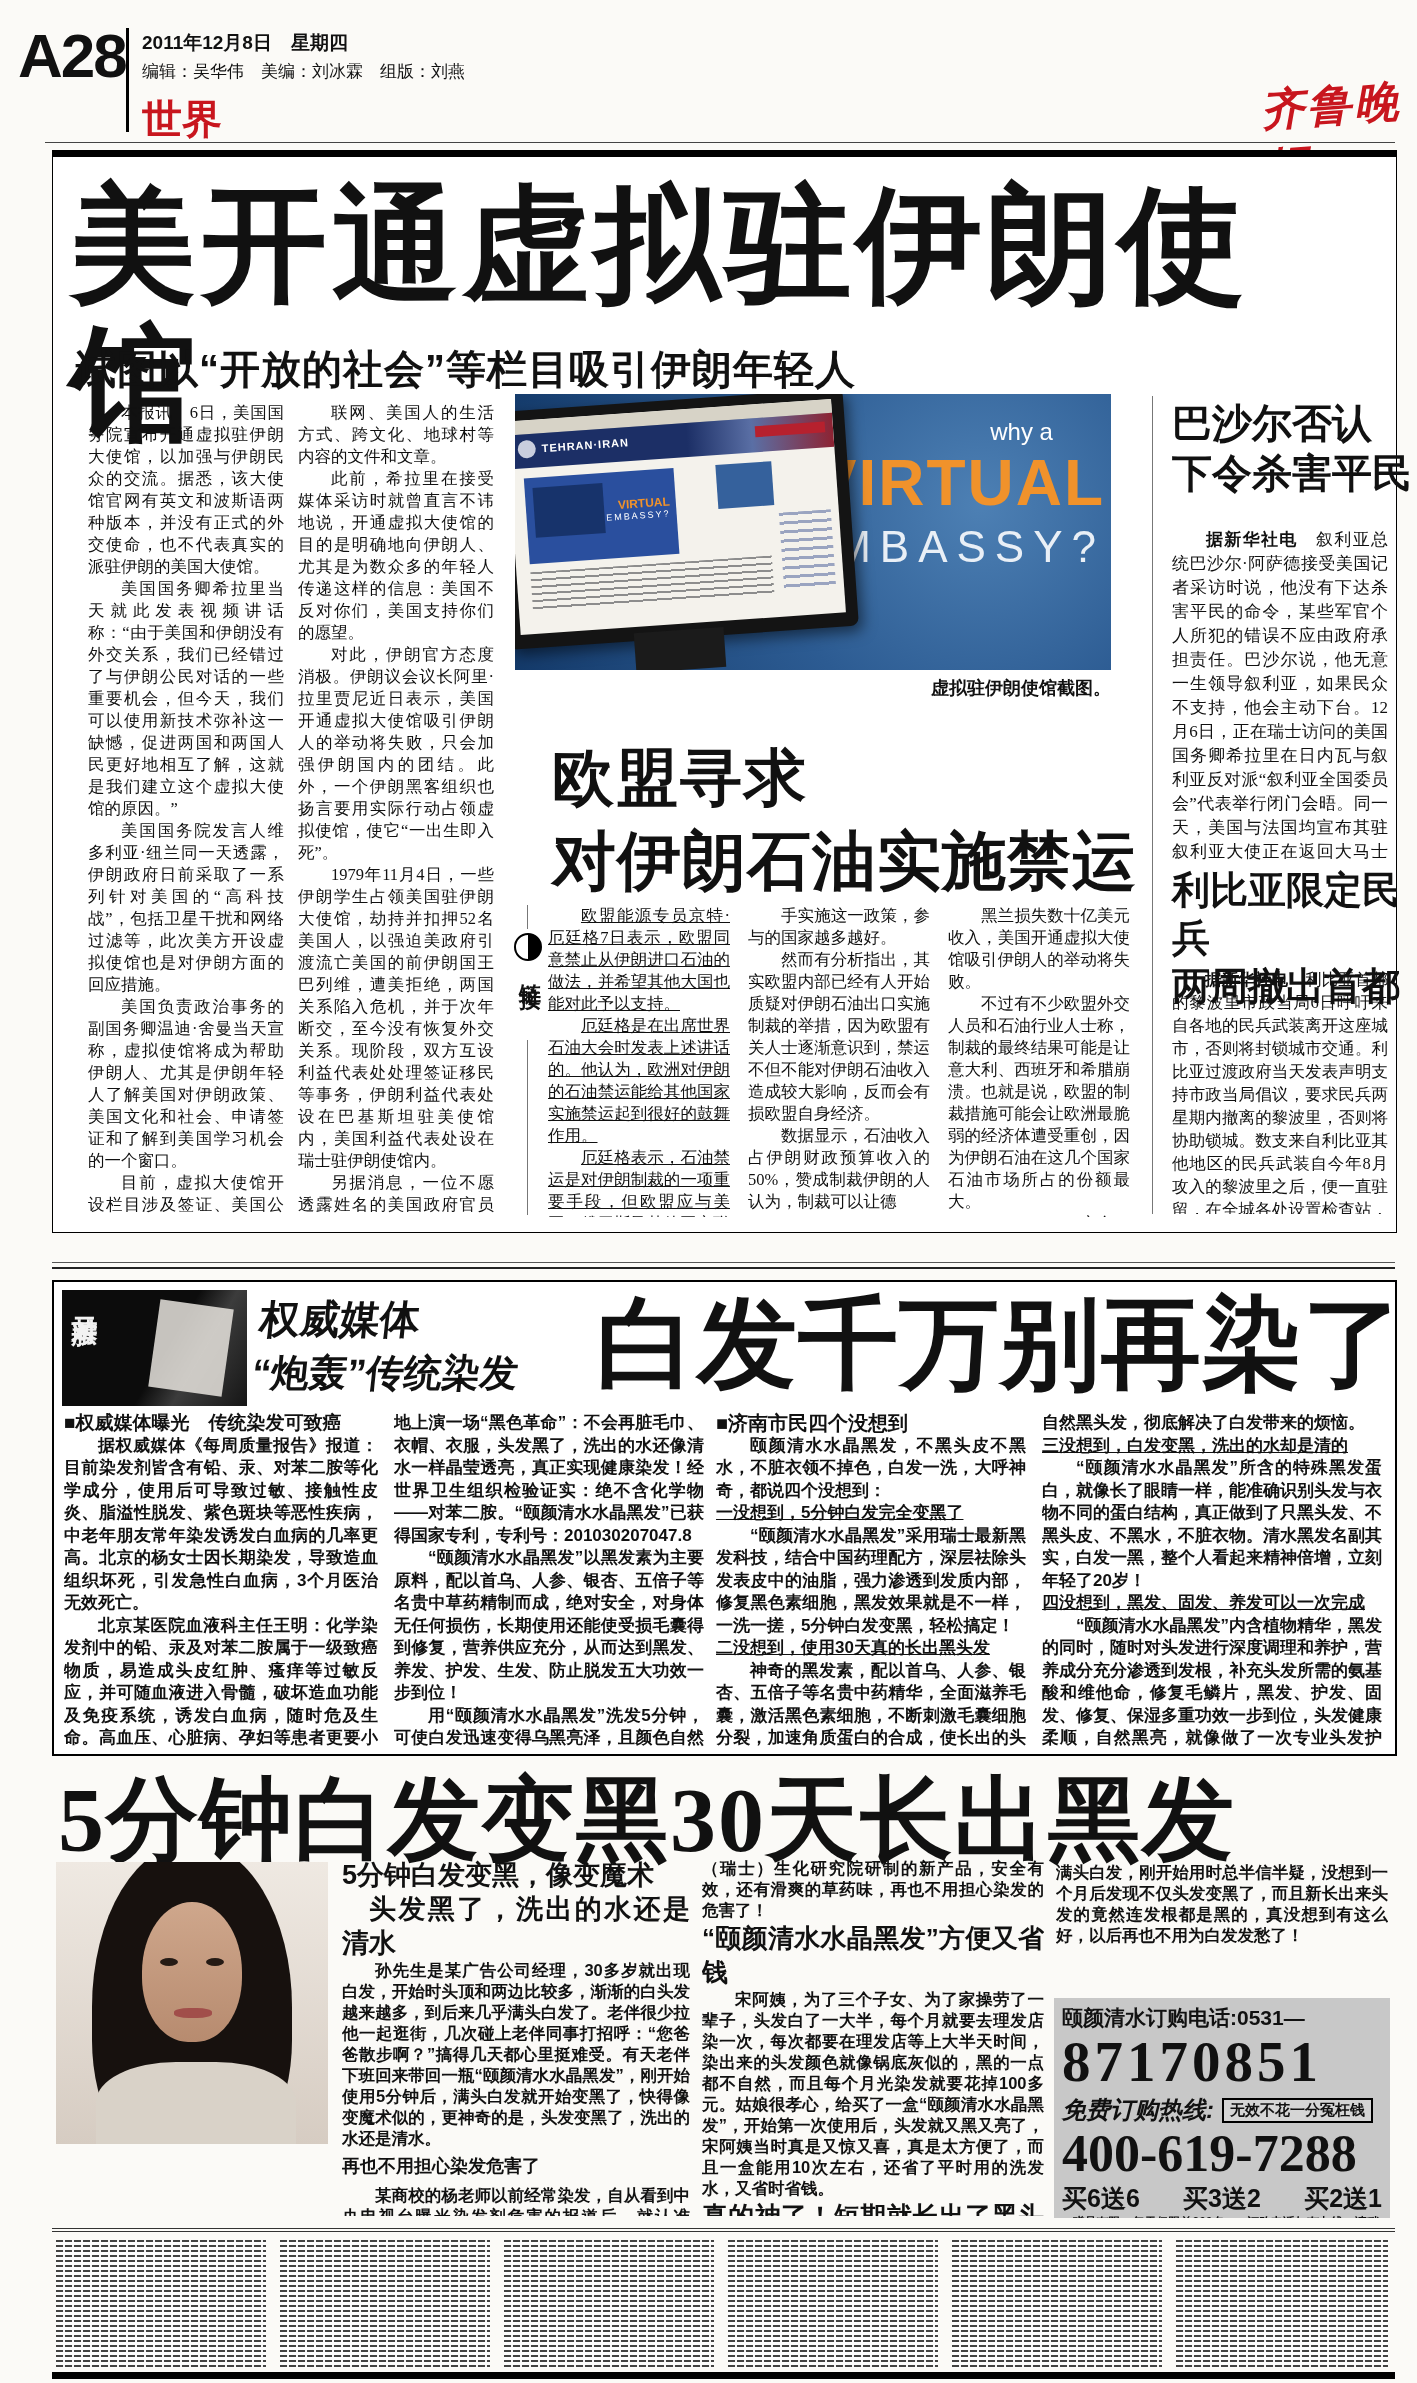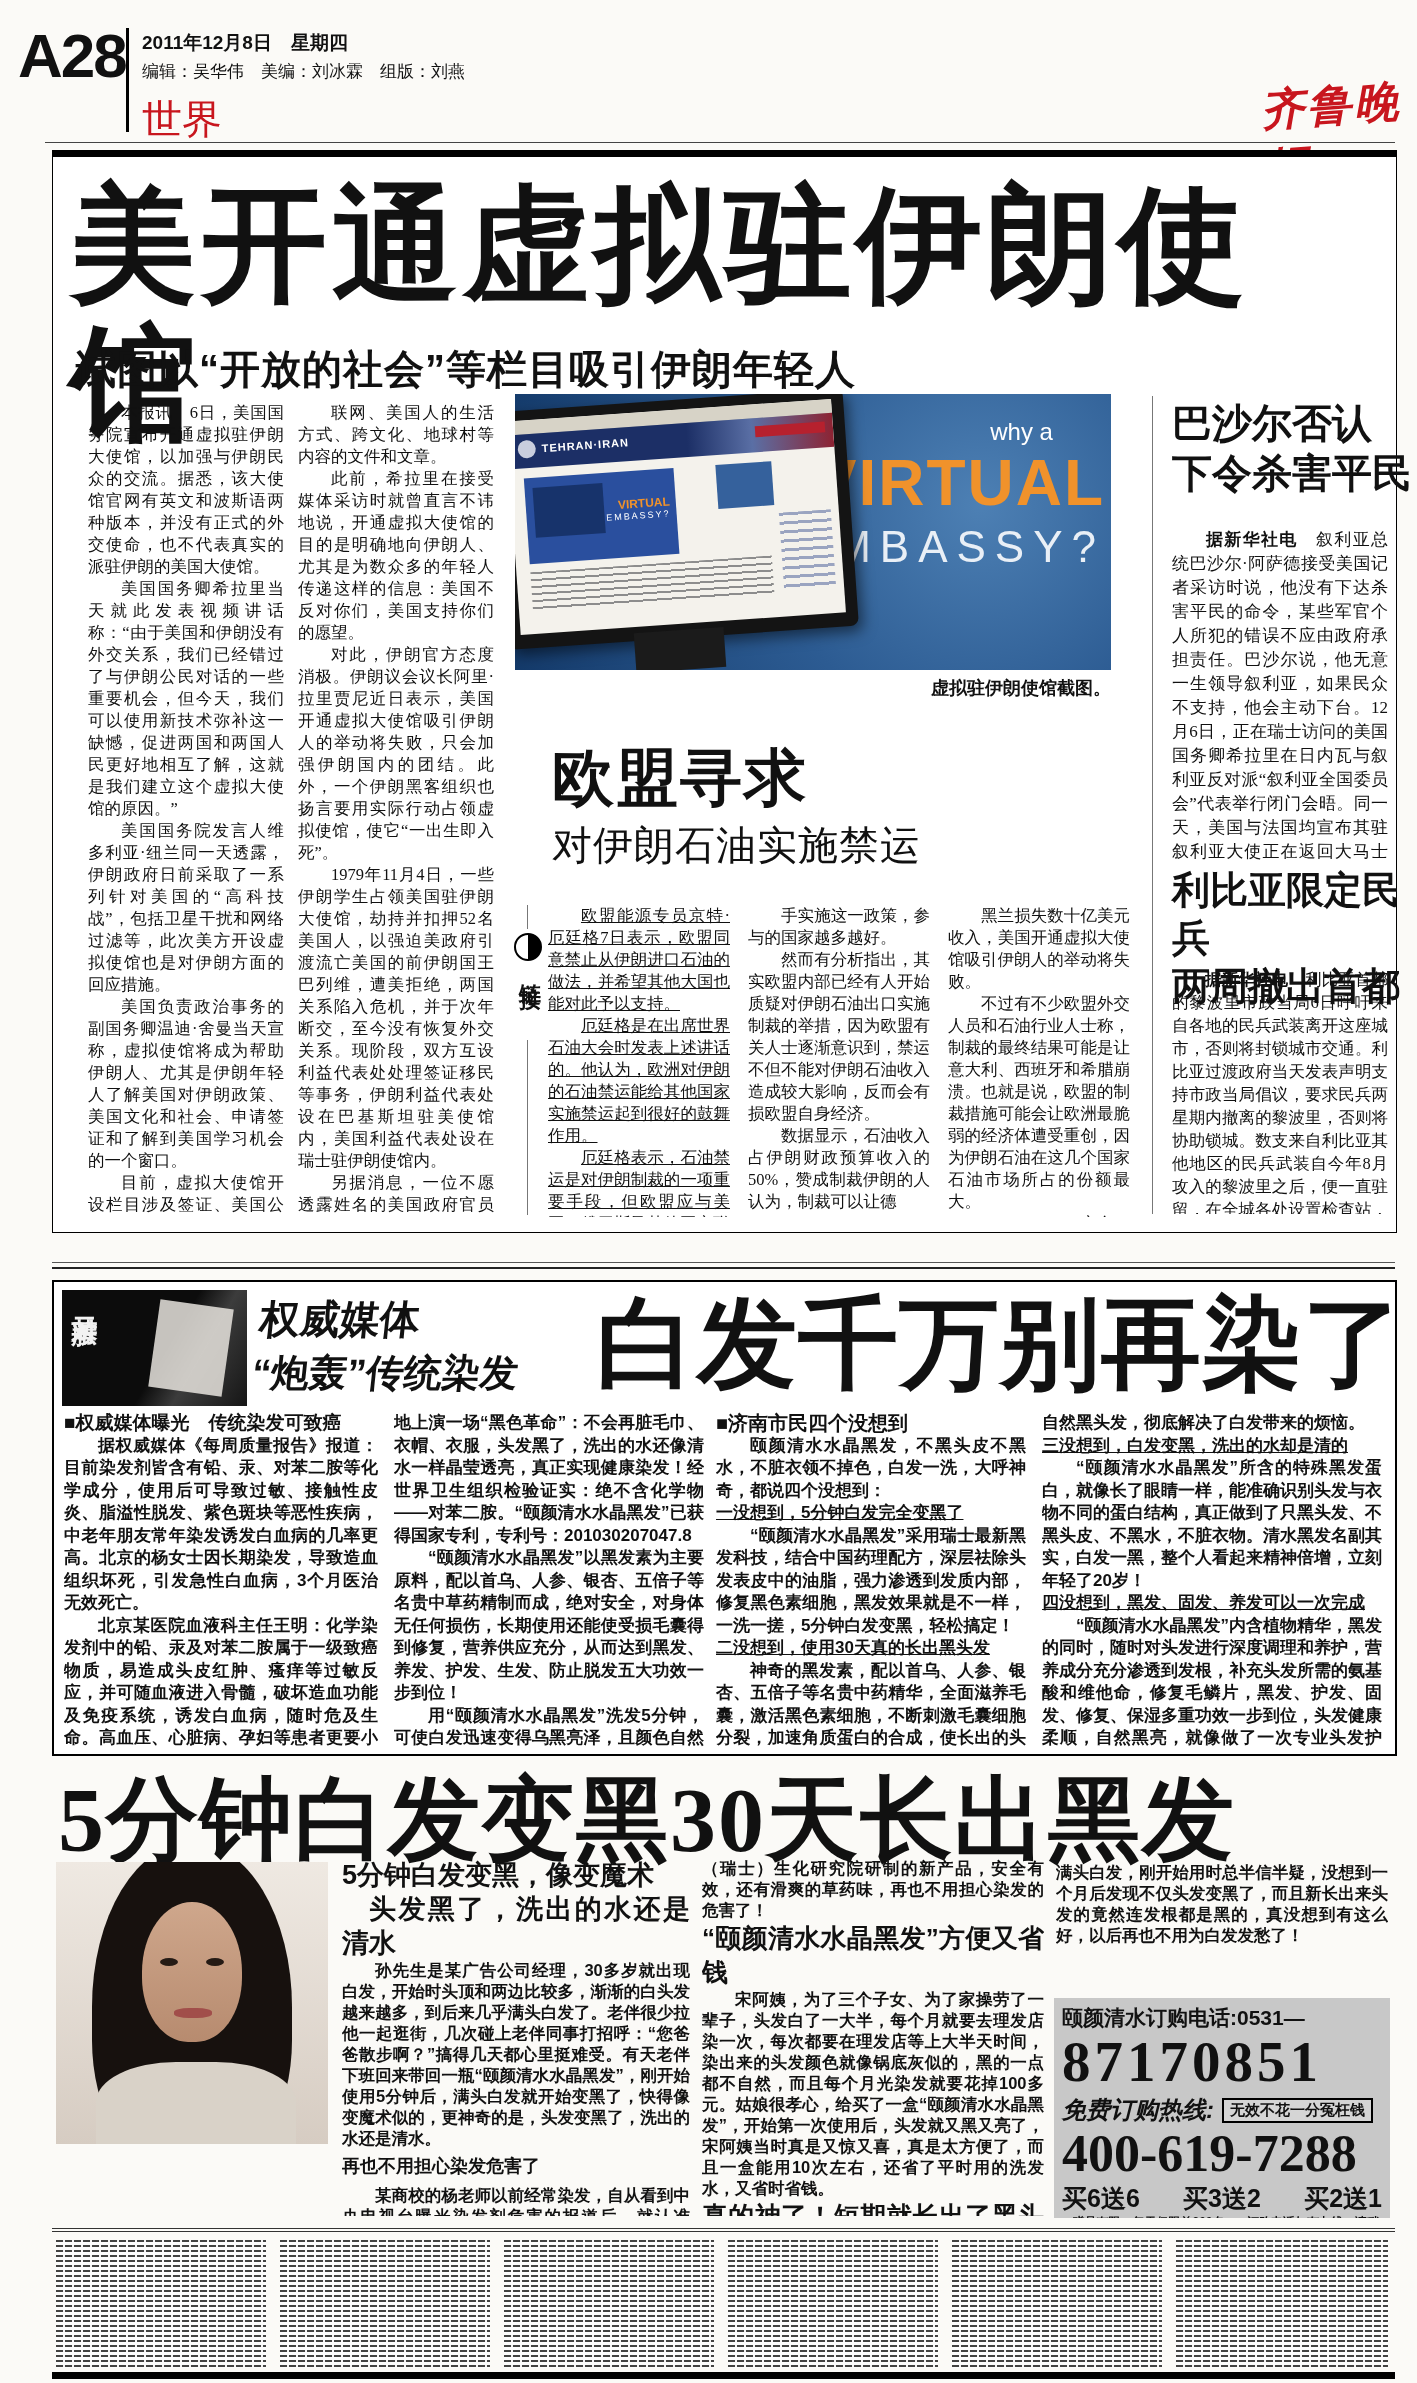--- a/index.html
+++ b/index.html
@@ -25,21 +25,21 @@
 </style>
 </head>
 <body>
 
 <div id="page">
 
   <div class="abs sans" style="left:18px;top:20px;font-size:62px;font-weight:900;letter-spacing:-2px;">A28</div>
   <div class="abs rule" style="left:126px;top:28px;width:3px;height:104px;"></div>
   <div class="abs sans" style="left:142px;top:30px;font-size:19px;font-weight:700;">2011年12月8日　星期四</div>
   <div class="abs sans" style="left:142px;top:60px;font-size:17px;">编辑：吴华伟　美编：刘冰霖　组版：刘燕</div>
-  <div class="abs sans red" style="left:142px;top:92px;font-size:40px;font-weight:400;">世界</div>
+  <div class="abs sans red" style="left:142px;top:92px;font-size:40px;font-weight:700;">世界</div>
   <div class="abs red" style="left:1262px;top:76px;font-size:44px;font-weight:900;transform:rotate(-4deg);letter-spacing:3px;font-style:italic;">齐鲁晚报</div>
   <div class="abs" style="left:45px;top:142px;width:1350px;height:1px;background:#444;"></div>
 
   <div class="abs" style="left:52px;top:150px;width:1343px;height:1075px;border:1px solid #000;border-top:7px solid #000;background:#fff;"></div>
 
   <div class="abs sans" style="left:70px;top:176px;width:1300px;font-size:126px;font-weight:900;letter-spacing:5px;line-height:1.1;">美开通虚拟驻伊朗使馆</div>
   <div class="abs sans" style="left:76px;top:342px;font-size:40px;font-weight:700;letter-spacing:1px;">试图以“开放的社会”等栏目吸引伊朗年轻人</div>
 
   <div class="abs bodytext" style="left:88px;top:402px;width:196px;height:812px;">
     <p class="bp">本报讯　6日，美国国务院宣布开通虚拟驻伊朗大使馆，以加强与伊朗民众的交流。据悉，该大使馆官网有英文和波斯语两种版本，并没有正式的外交使命，也不代表真实的派驻伊朗的美国大使馆。</p>
@@ -79,21 +79,21 @@
              background:repeating-linear-gradient(180deg,#8d8d8d 0 2px,transparent 2px 7px);"></div>
         <div class="abs" style="right:8px;top:110px;width:52px;height:80px;
              background:repeating-linear-gradient(180deg,#9aa4c0 0 3px,transparent 3px 9px);"></div>
       </div>
     </div>
     <div class="abs" style="left:120px;top:236px;width:90px;height:40px;background:#1b1b1b;transform:rotate(-4deg);"></div>
   </div>
   <div class="abs" style="left:515px;top:676px;width:596px;text-align:right;font-size:18px;font-weight:700;">虚拟驻伊朗使馆截图。</div>
 
   <div class="abs sans" style="left:552px;top:736px;font-size:62px;font-weight:700;letter-spacing:2px;">欧盟寻求</div>
-  <div class="abs sans" style="left:552px;top:818px;font-size:40px;font-weight:400;letter-spacing:1px;">对伊朗石油实施禁运</div>
+  <div class="abs sans" style="left:552px;top:818px;font-size:64px;font-weight:700;letter-spacing:1px;">对伊朗石油实施禁运</div>
 
   <div class="abs vrule" style="left:527px;top:905px;height:24px;"></div>
   <div class="abs" style="left:514px;top:933px;width:24px;height:24px;border-radius:50%;border:2px solid #000;background:linear-gradient(90deg,#fff 50%,#000 50%);"></div>
   <div class="abs vert" style="left:515px;top:966px;font-size:22px;font-weight:700;letter-spacing:4px;">链接</div>
   <div class="abs vrule" style="left:527px;top:1040px;height:175px;"></div>
 
   <div class="abs bodytext" style="left:548px;top:905px;width:182px;height:312px;text-decoration:underline;">
     <p class="bp">欧盟能源专员京特·厄廷格7日表示，欧盟同意禁止从伊朗进口石油的做法，并希望其他大国也能对此予以支持。</p>
     <p class="bp">厄廷格是在出席世界石油大会时发表上述讲话的。他认为，欧洲对伊朗的石油禁运能给其他国家实施禁运起到很好的鼓舞作用。</p>
     <p class="bp">厄廷格表示，石油禁运是对伊朗制裁的一项重要手段，但欧盟应与美国、俄罗斯及其他国家联</p>

